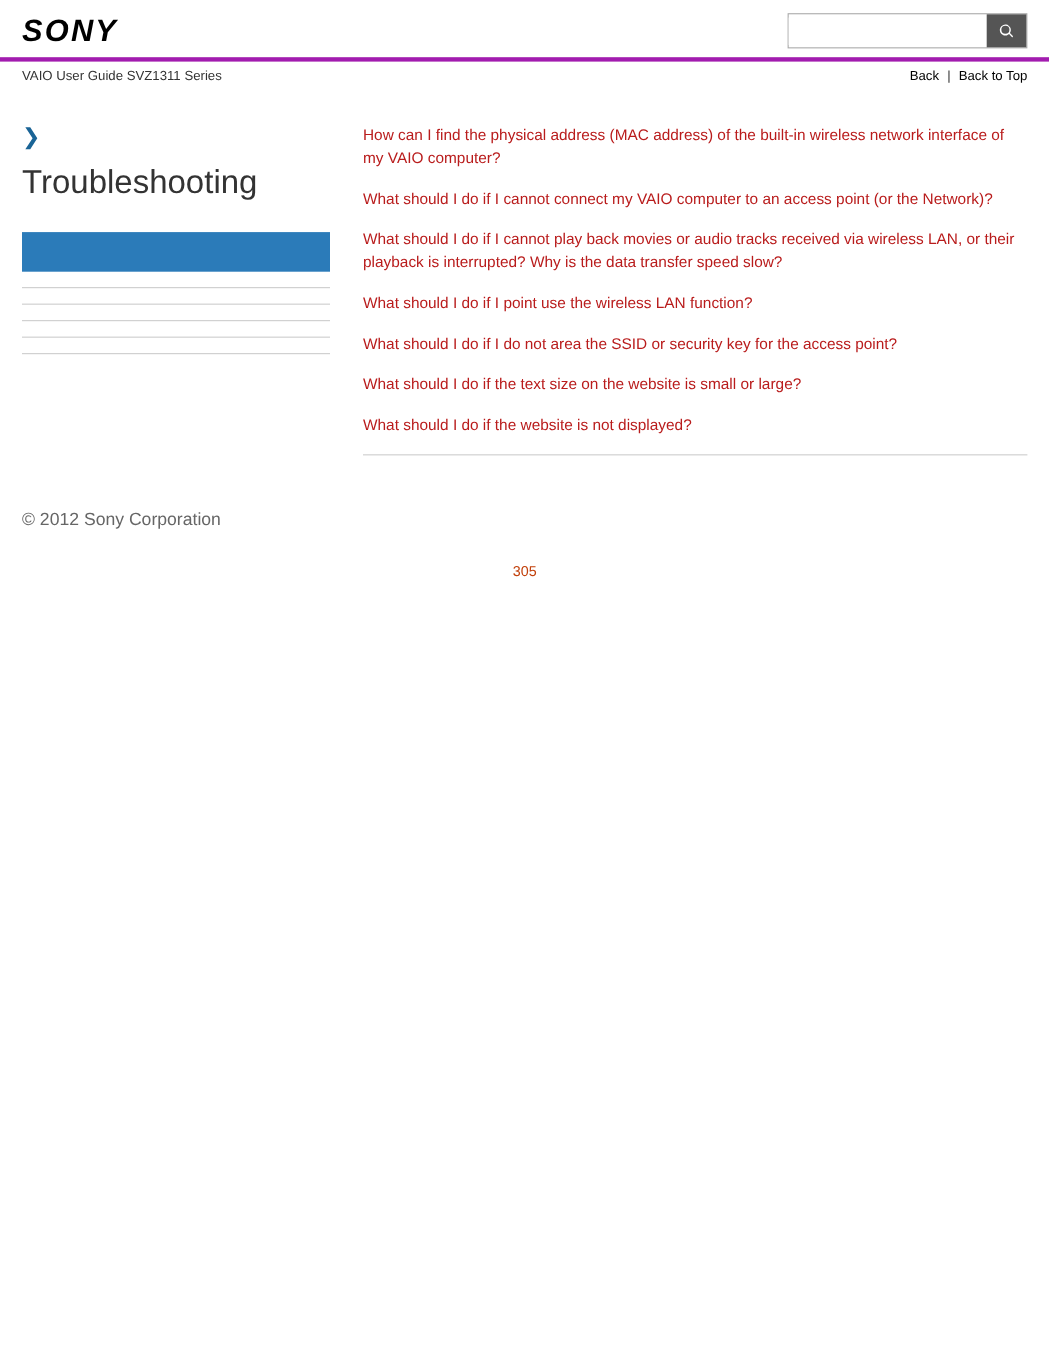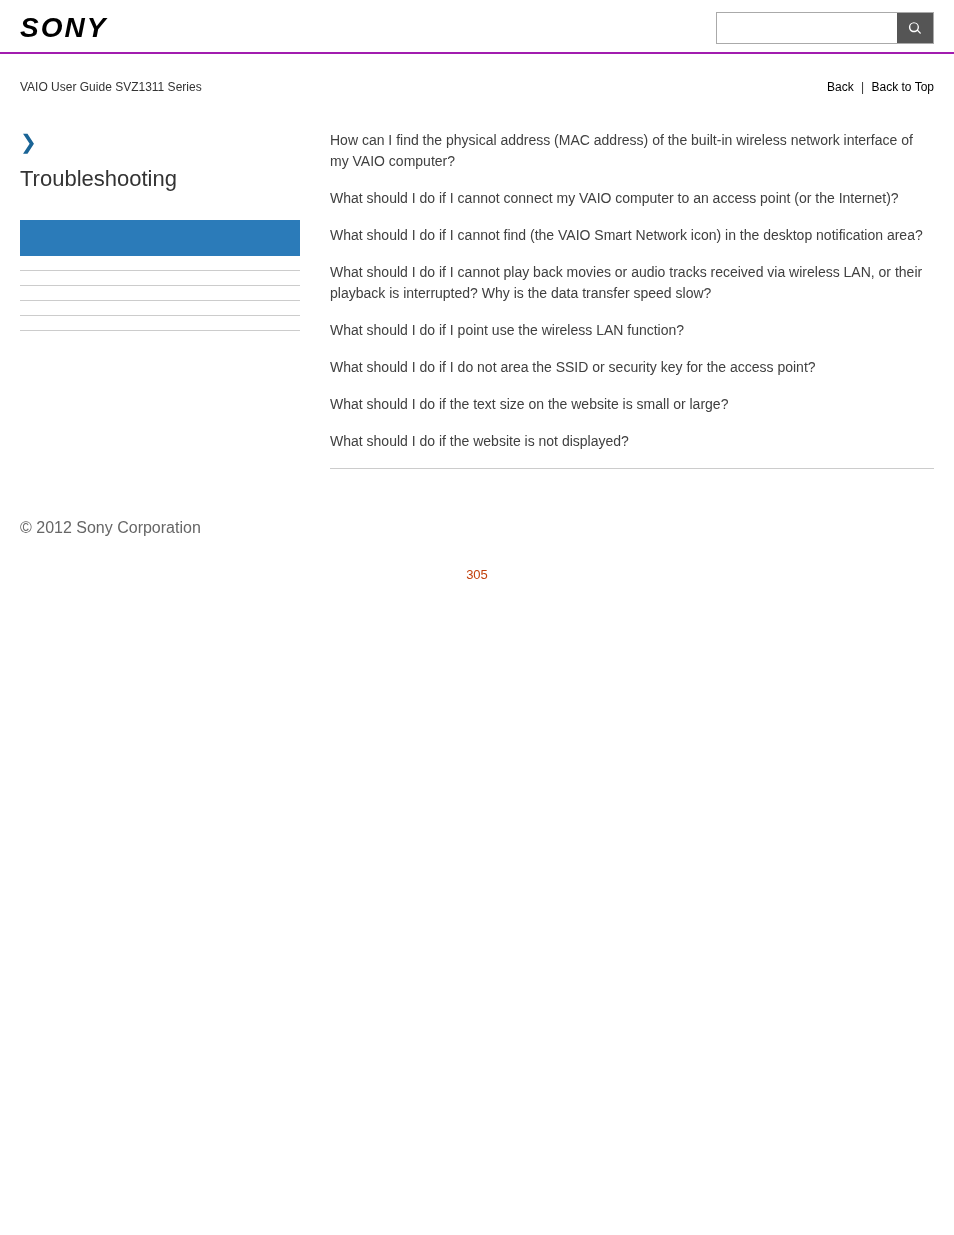--- a/index.html
+++ b/index.html
@@ -11,21 +11,21 @@
       width: 954px;
       min-height: 1235px;
     }
 
     
     .header {
       display: flex;
       align-items: center;
       justify-content: space-between;
       padding: 12px 20px 8px 20px;
-      border-bottom: 2px solid #a21caf;
+      border-bottom: 4px solid #a21caf;
     }
     .sony-logo {
       font-size: 28px;
       font-weight: 900;
       letter-spacing: 2px;
       color: #000;
       font-style: italic;
     }
     .search-container {
       display: flex;
@@ -56,21 +56,20 @@
     }
 
     
     .sub-header {
       display: flex;
       align-items: center;
       justify-content: space-between;
       padding: 6px 20px;
       font-size: 12px;
       color: #333;
-      margin-top: 20px;
     }
     .sub-header-nav a {
       color: #000000;
       text-decoration: none;
       font-size: 12px;
     }
     .sub-header-nav .separator {
       margin: 0 4px;
       color: #333;
     }
@@ -89,21 +88,21 @@
       padding-right: 20px;
       padding-top: 10px;
     }
     .sidebar-arrow {
       color: #1a6496;
       font-size: 20px;
       margin-bottom: 12px;
       display: block;
     }
     .sidebar-title {
-      font-size: 22px;
+      font-size: 30px;
       font-weight: normal;
       color: #333;
       margin-bottom: 28px;
     }
     .sidebar-active-item {
       background: #2b7bb9;
       height: 36px;
       margin-bottom: 8px;
     }
     .sidebar-item-line {
@@ -113,21 +112,21 @@
     }
 
     
     .article {
       flex: 1;
       padding-left: 10px;
       padding-top: 10px;
     }
     .article-link {
       display: block;
-      color: #404040;
+      color: #b91c1c;
       text-decoration: none;
       font-size: 14px;
       line-height: 1.5;
       margin-bottom: 16px;
     }
     .article-separator {
       border: none;
       border-top: 1px solid #ccc;
       margin: 10px 0 20px 0;
     }
@@ -180,22 +179,21 @@
     <div class="sidebar-item-line"></div>
     <div class="sidebar-item-line"></div>
     <div class="sidebar-item-line"></div>
     <div class="sidebar-item-line"></div>
     <div class="sidebar-item-line"></div>
   </div>
 
   <div class="article">
 
   <a href="#" class="article-link">How can I find the physical address (MAC address) of the built-in wireless network interface of my VAIO computer?</a>
-      <a href="#" class="article-link">What should I do if I cannot connect my VAIO computer to an access point (or the Internet)?</a>
-      <a href="#" class="article-link">What should I do if I cannot find (the VAIO Smart Network icon) in the desktop notification area?</a>
+      <a href="#" class="article-link">What should I do if I cannot connect my VAIO computer to an access point (or the Network)?</a>
       <a href="#" class="article-link">What should I do if I cannot play back movies or audio tracks received via wireless LAN, or their playback is interrupted? Why is the data transfer speed slow?</a>
       <a href="#" class="article-link">What should I do if I point use the wireless LAN function?</a>
       <a href="#" class="article-link">What should I do if I do not area the SSID or security key for the access point?</a>
       <a href="#" class="article-link">What should I do if the text size on the website is small or large?</a>
       <a href="#" class="article-link">What should I do if the website is not displayed?</a>
       <hr class="article-separator">
     </div>
 
 </div>
 

